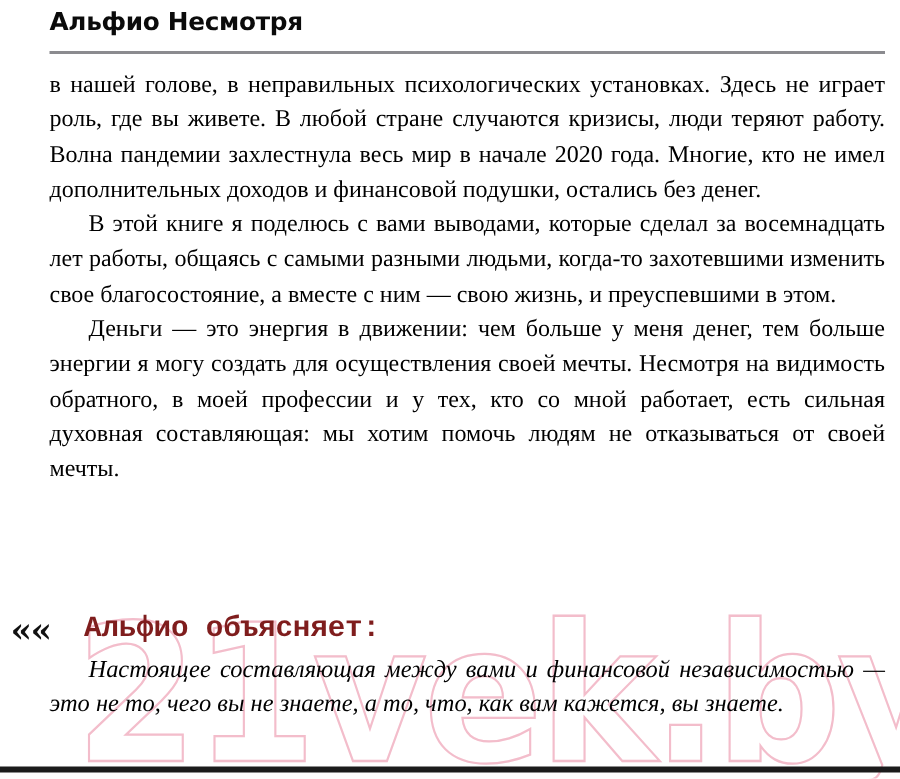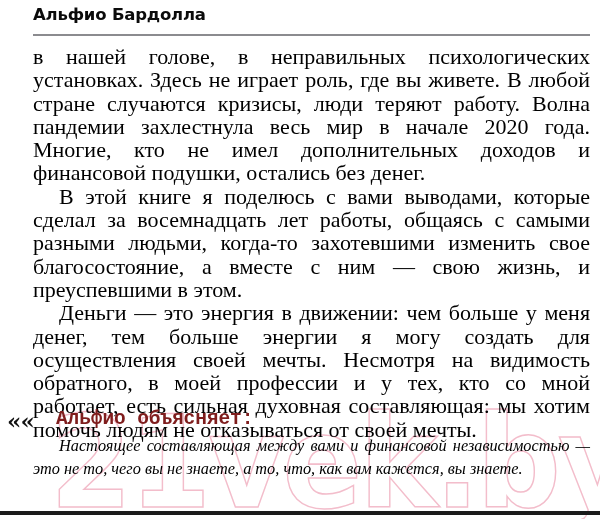--- a/index.html
+++ b/index.html
@@ -77,21 +77,21 @@
   
   .body-col {
     position: absolute;
     left: 33px;
     top: 45px;
     width: 557px;
     z-index: 2;
   }
   .body-col p {
     margin: 0;
-    font-size: 22px;
+    font-size: 16px;
     line-height: 23.3px;
     text-align: justify;
     text-justify: inter-word;
     hyphens: manual;
     color: #000000;
   }
   .body-col p.indent {
     text-indent: 26px;
   }
 
@@ -147,21 +147,21 @@
 </style>
 </head>
 <body>
 
 <div class="page">
 
   <div class="watermark">
     <div class="watermark-text">21vek.by</div>
   </div>
 
-  <div class="running-head">Альфио Бардолла</div>
+  <div class="running-head">Альфио Несмотря</div>
   <div class="head-rule"></div>
 
   <div class="body-col">
     <p>в нашей голове, в неправильных психологических установках. Здесь не играет роль, где вы живете. В любой стране случаются кризисы, люди теряют работу. Волна пандемии захлестнула весь мир в начале 2020 года. Многие, кто не имел дополнительных доходов и финансовой подушки, остались без денег.</p>
     <p class="indent">В этой книге я поделюсь с вами выводами, которые сделал за восемнадцать лет работы, общаясь с самыми разными людьми, когда-то захотевшими изменить свое благосостояние, а вместе с ним — свою жизнь, и преуспевшими в этом.</p>
     <p class="indent">Деньги — это энергия в движении: чем больше у меня денег, тем больше энергии я могу создать для осуществления своей мечты. Несмотря на видимость обратного, в моей профессии и у тех, кто со мной работает, есть сильная духовная составляющая: мы хотим помочь людям не отказываться от своей мечты.</p>
   </div>
 
   <div class="pullquote">
     <div class="pq-mark">««</div>

